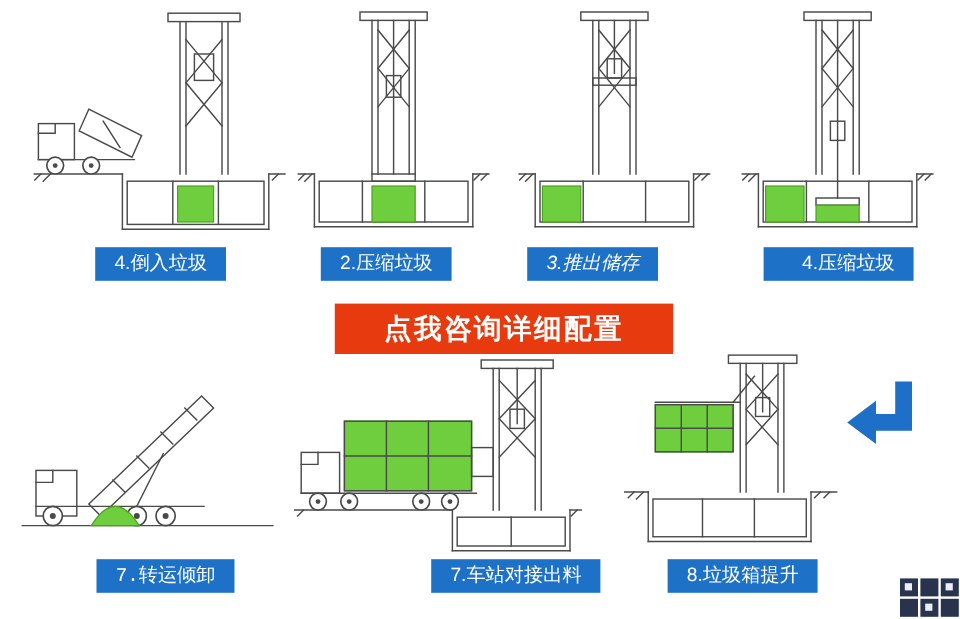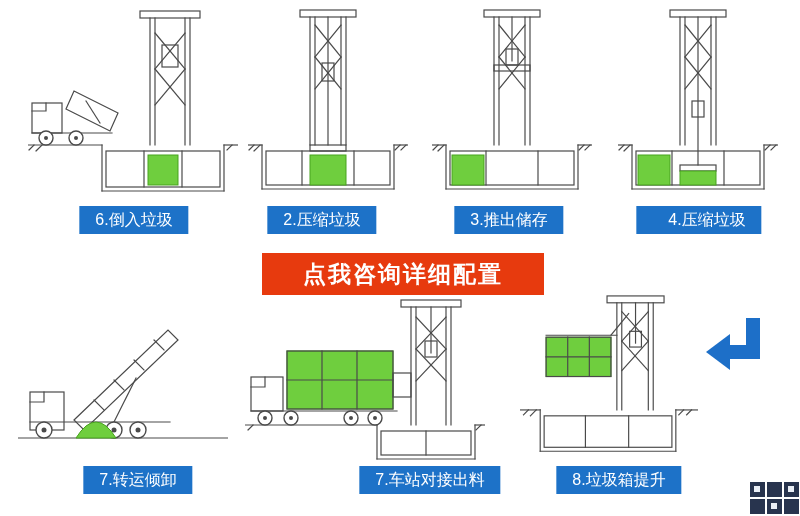--- a/index.html
+++ b/index.html
@@ -11,21 +11,21 @@
   .g  { fill:var(--green,#6fce3e); stroke:#49a31f; stroke-width:1; }
   .wheel { fill:#fff; stroke:var(--line,#4a4a4a); stroke-width:1.4; }
   .hub { fill:var(--line,#4a4a4a); }
   .step-label {
     position:absolute; transform:translateX(-50%);
     height:28px; padding:0 16px; background:var(--label-bg,#1d72c8);
     color:#fff; font-size:16px; line-height:28px; white-space:nowrap;
     display:inline-block; text-align:center;
   }
   .banner {
-    position:absolute; left:262px; top:253px; width:282px; height:42px;
+    position:absolute; left:279px; top:253px; width:282px; height:42px;
     background:var(--banner-bg,#e73a0e); color:#fff; font-size:23px; font-weight:bold;
     display:flex; align-items:center; justify-content:center; letter-spacing:2px; cursor:pointer;
   }
   .arrow-wrap { position:absolute; left:704px; top:312px; width:58px; height:72px; }
   .watermark { position:absolute; right:0; bottom:0; width:56px; height:38px; opacity:.92; }
 </style>
 </head>
 <body>
 
 <div class="page">
@@ -159,23 +159,23 @@
         <rect x="18" y="146" width="124" height="34"></rect>
         <line x1="54" y1="146" x2="54" y2="180"></line>
         <line x1="106" y1="146" x2="106" y2="180"></line>
         <path d="M6,140 l-5,5 M12,140 l-6,6 M152,140 l-5,5 M158,140 l-5,5"></path>
       </g>
       <rect class="g" x="20" y="150" width="32" height="30"></rect>
       <rect class="g" x="62" y="166" width="36" height="14"></rect>
     </svg>
   </div>
 
-  <div class="step-label" style="left:134px; top:206px;">6.倒入垃圾</div>
+  <div class="step-label" style="left:134px; top:206px;">4.倒入垃圾</div>
   <div class="step-label" style="left:322px; top:206px;text-align:center;">2.压缩垃圾</div>
-  <div class="step-label" style="left:509px; top:206px;">3.推出储存</div>
+  <div class="step-label" style="left:494px; top:206px;font-style:italic;">3.推出储存</div>
   <div class="step-label" style="left:699px; top:206px;padding-left:32px;">4.压缩垃圾</div>
 
   <div class="banner">点我咨询详细配置</div>
 
   <div class="panel" style="left:18px; top:300px; width:210px; height:160px;">
     <svg viewBox="0 0 210 160">
       <g>
         <g class="ln">
           <line x1="0" y1="138" x2="210" y2="138"></line>
           <rect x="12" y="92" width="34" height="38"></rect>
@@ -288,21 +288,21 @@
     </svg>
   </div>
 
   <div class="arrow-wrap">
     <svg viewBox="0 0 58 72">
       <path d="M49,6 L49,40 L24,40" stroke="var(--arrow,#1d6fc8)" stroke-width="14" fill="none"></path>
       <polygon points="26,22 26,58 2,40" fill="var(--arrow,#1d6fc8)"></polygon>
     </svg>
   </div>
 
-  <div class="step-label" style="left:138px; top:466px;">7.转运倾卸</div>
+  <div class="step-label" style="left:138px; top:466px;font-family:Liberation Mono, monospace;">7.转运倾卸</div>
   <div class="step-label" style="left:430px; top:466px;">7.车站对接出料</div>
   <div class="step-label" style="left:619px; top:466px;">8.垃圾箱提升</div>
 
   <div class="watermark">
     <svg viewBox="0 0 56 38">
       <rect x="6" y="4" width="15" height="15" fill="#16233f"></rect>
       <rect x="23" y="4" width="15" height="15" fill="#16233f"></rect>
       <rect x="40" y="4" width="15" height="15" fill="#16233f"></rect>
       <rect x="6" y="21" width="15" height="15" fill="#16233f"></rect>
       <rect x="23" y="21" width="15" height="15" fill="#16233f"></rect>

